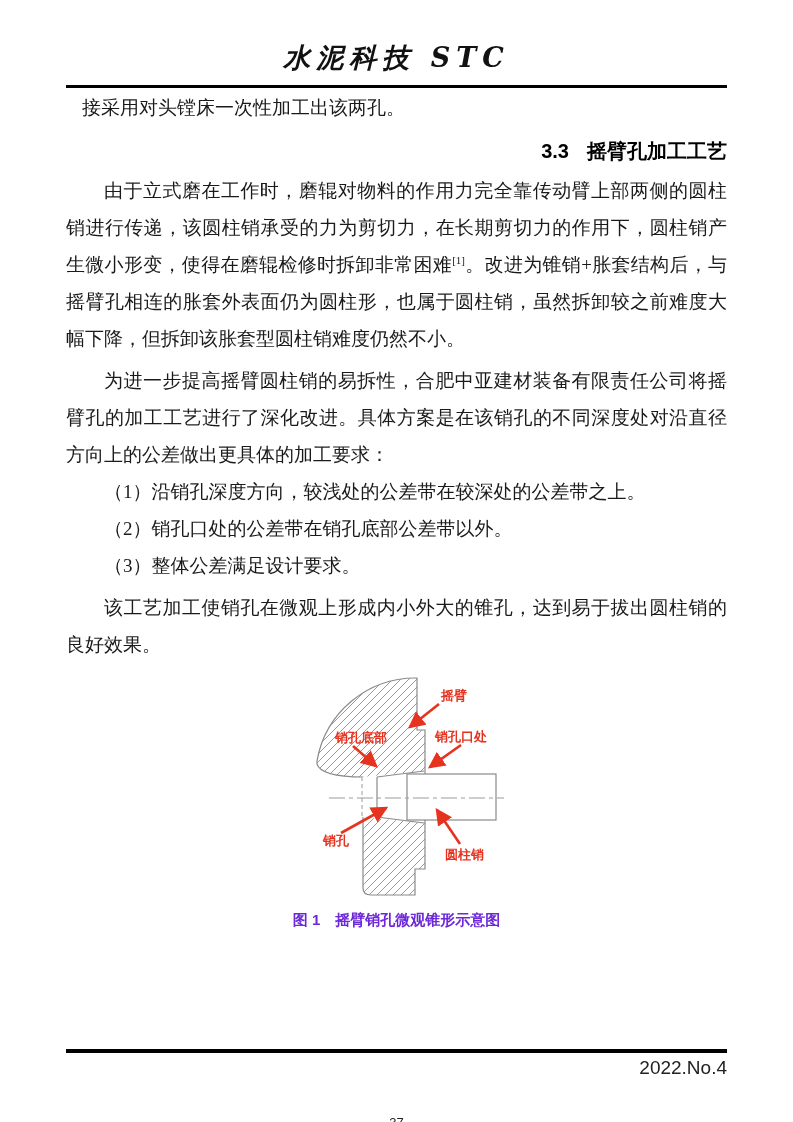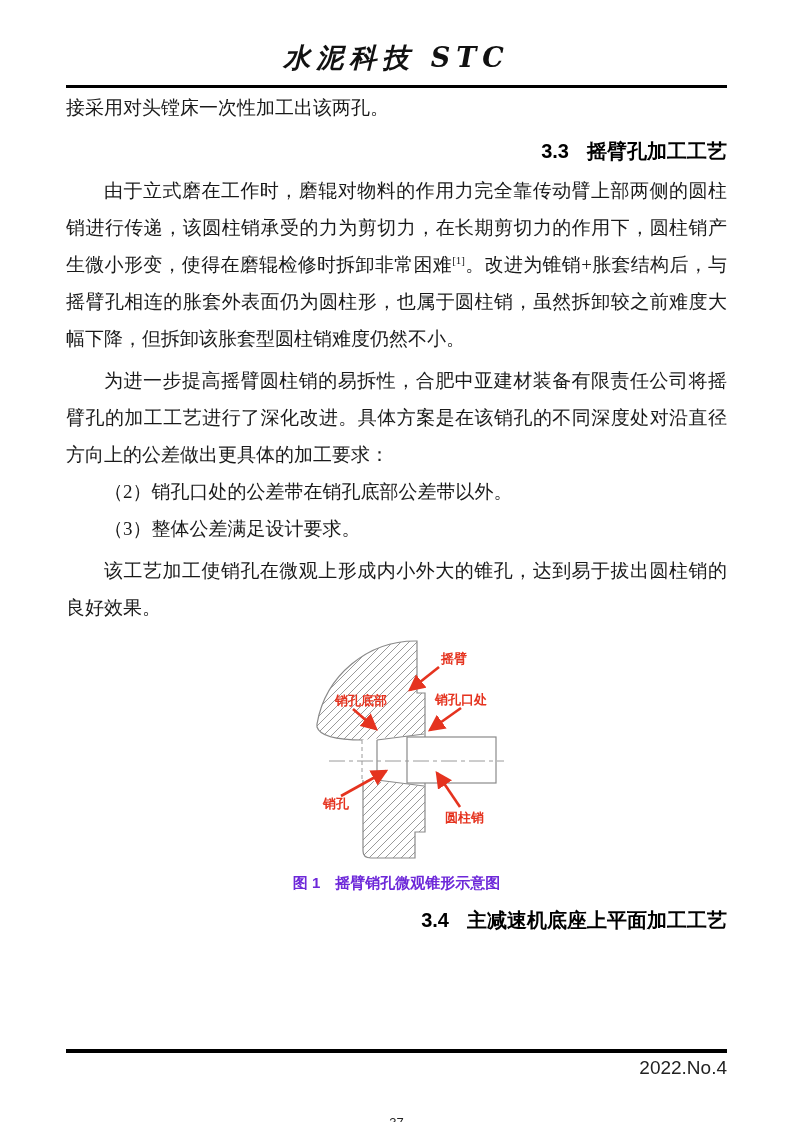--- a/index.html
+++ b/index.html
@@ -27,21 +27,21 @@
     letter-spacing:6px;
     color:#111;
   }
   .header-rule{
     margin-top:9px;
     border:none;
     border-top:3px solid #000;
     height:0;
   }
   .continuation{
-    margin:4px 0 0 0;
+    margin:4px 0 0 16px;
     font-size:19px;
     line-height:32px;
   }
   .sec-heading{
     margin:11px 0 0 0;
     font-family:"Liberation Sans", sans-serif;
     font-weight:bold;
     font-size:20px;
     line-height:32px;
     color:#000;
@@ -109,20 +109,21 @@
     <div class="header-rule"></div>
 
     <p class="continuation">接采用对头镗床一次性加工出该两孔。</p>
 
     <h2 class="sec-heading"><span class="num">3.3</span><span>摇臂孔加工工艺</span></h2>
 
     <p class="body-para"><span>由于立式磨在工作时，磨辊对物料的作用力完全靠传动臂上部两侧的圆柱销进行传递，该圆柱销承受的力为剪切力，在长期剪切力的作用下，圆柱销产生微小形变，使得在磨辊检修时拆卸非常困难</span><sup class="ref">[1]</sup><span>。改进为锥销+胀套结构后，与摇臂孔相连的胀套外表面仍为圆柱形，也属于圆柱销，虽然拆卸较之前难度大幅下降，但拆卸该胀套型圆柱销难度仍然不小。</span></p>
 
     <p class="body-para">为进一步提高摇臂圆柱销的易拆性，合肥中亚建材装备有限责任公司将摇臂孔的加工工艺进行了深化改进。具体方案是在该销孔的不同深度处对沿直径方向上的公差做出更具体的加工要求：</p>
 
+    <p class="list-item">（1）沿销孔深度方向，较浅处的公差带在较深处的公差带之上。</p>
     <p class="list-item">（2）销孔口处的公差带在销孔底部公差带以外。</p>
     <p class="list-item">（3）整体公差满足设计要求。</p>
 
     <p class="body-para">该工艺加工使销孔在微观上形成内小外大的锥孔，达到易于拔出圆柱销的良好效果。</p>
 
     <div class="figure-block">
       <svg width="235" height="228" viewBox="0 0 235 228">
         <defs>
           <pattern id="hatch" width="8" height="8" patternUnits="userSpaceOnUse">
             <path d="M-1,1 l2,-2 M0,8 l8,-8 M7,9 l2,-2" stroke="#9a9a9a" stroke-width="1" fill="none"></path>
@@ -155,21 +156,20 @@
           <text x="162" y="27">摇臂</text>
           <text x="56" y="69">销孔底部</text>
           <text x="156" y="68">销孔口处</text>
           <text x="44" y="172">销孔</text>
           <text x="166" y="186">圆柱销</text>
         </g>
       </svg>
       <div class="figure-caption">图 1　摇臂销孔微观锥形示意图</div>
     </div>
 
-    <h2 class="sec-heading"><span class="num">3.4</span><span>主减速机底座上平面加工工艺</span></h2>
 
 
   </div>
 
   <div class="footer-rule"></div>
   <div class="footer-pageno">37</div>
   <div class="footer-issue">2022.No.4</div>
 </div>
 
 </body></html>

